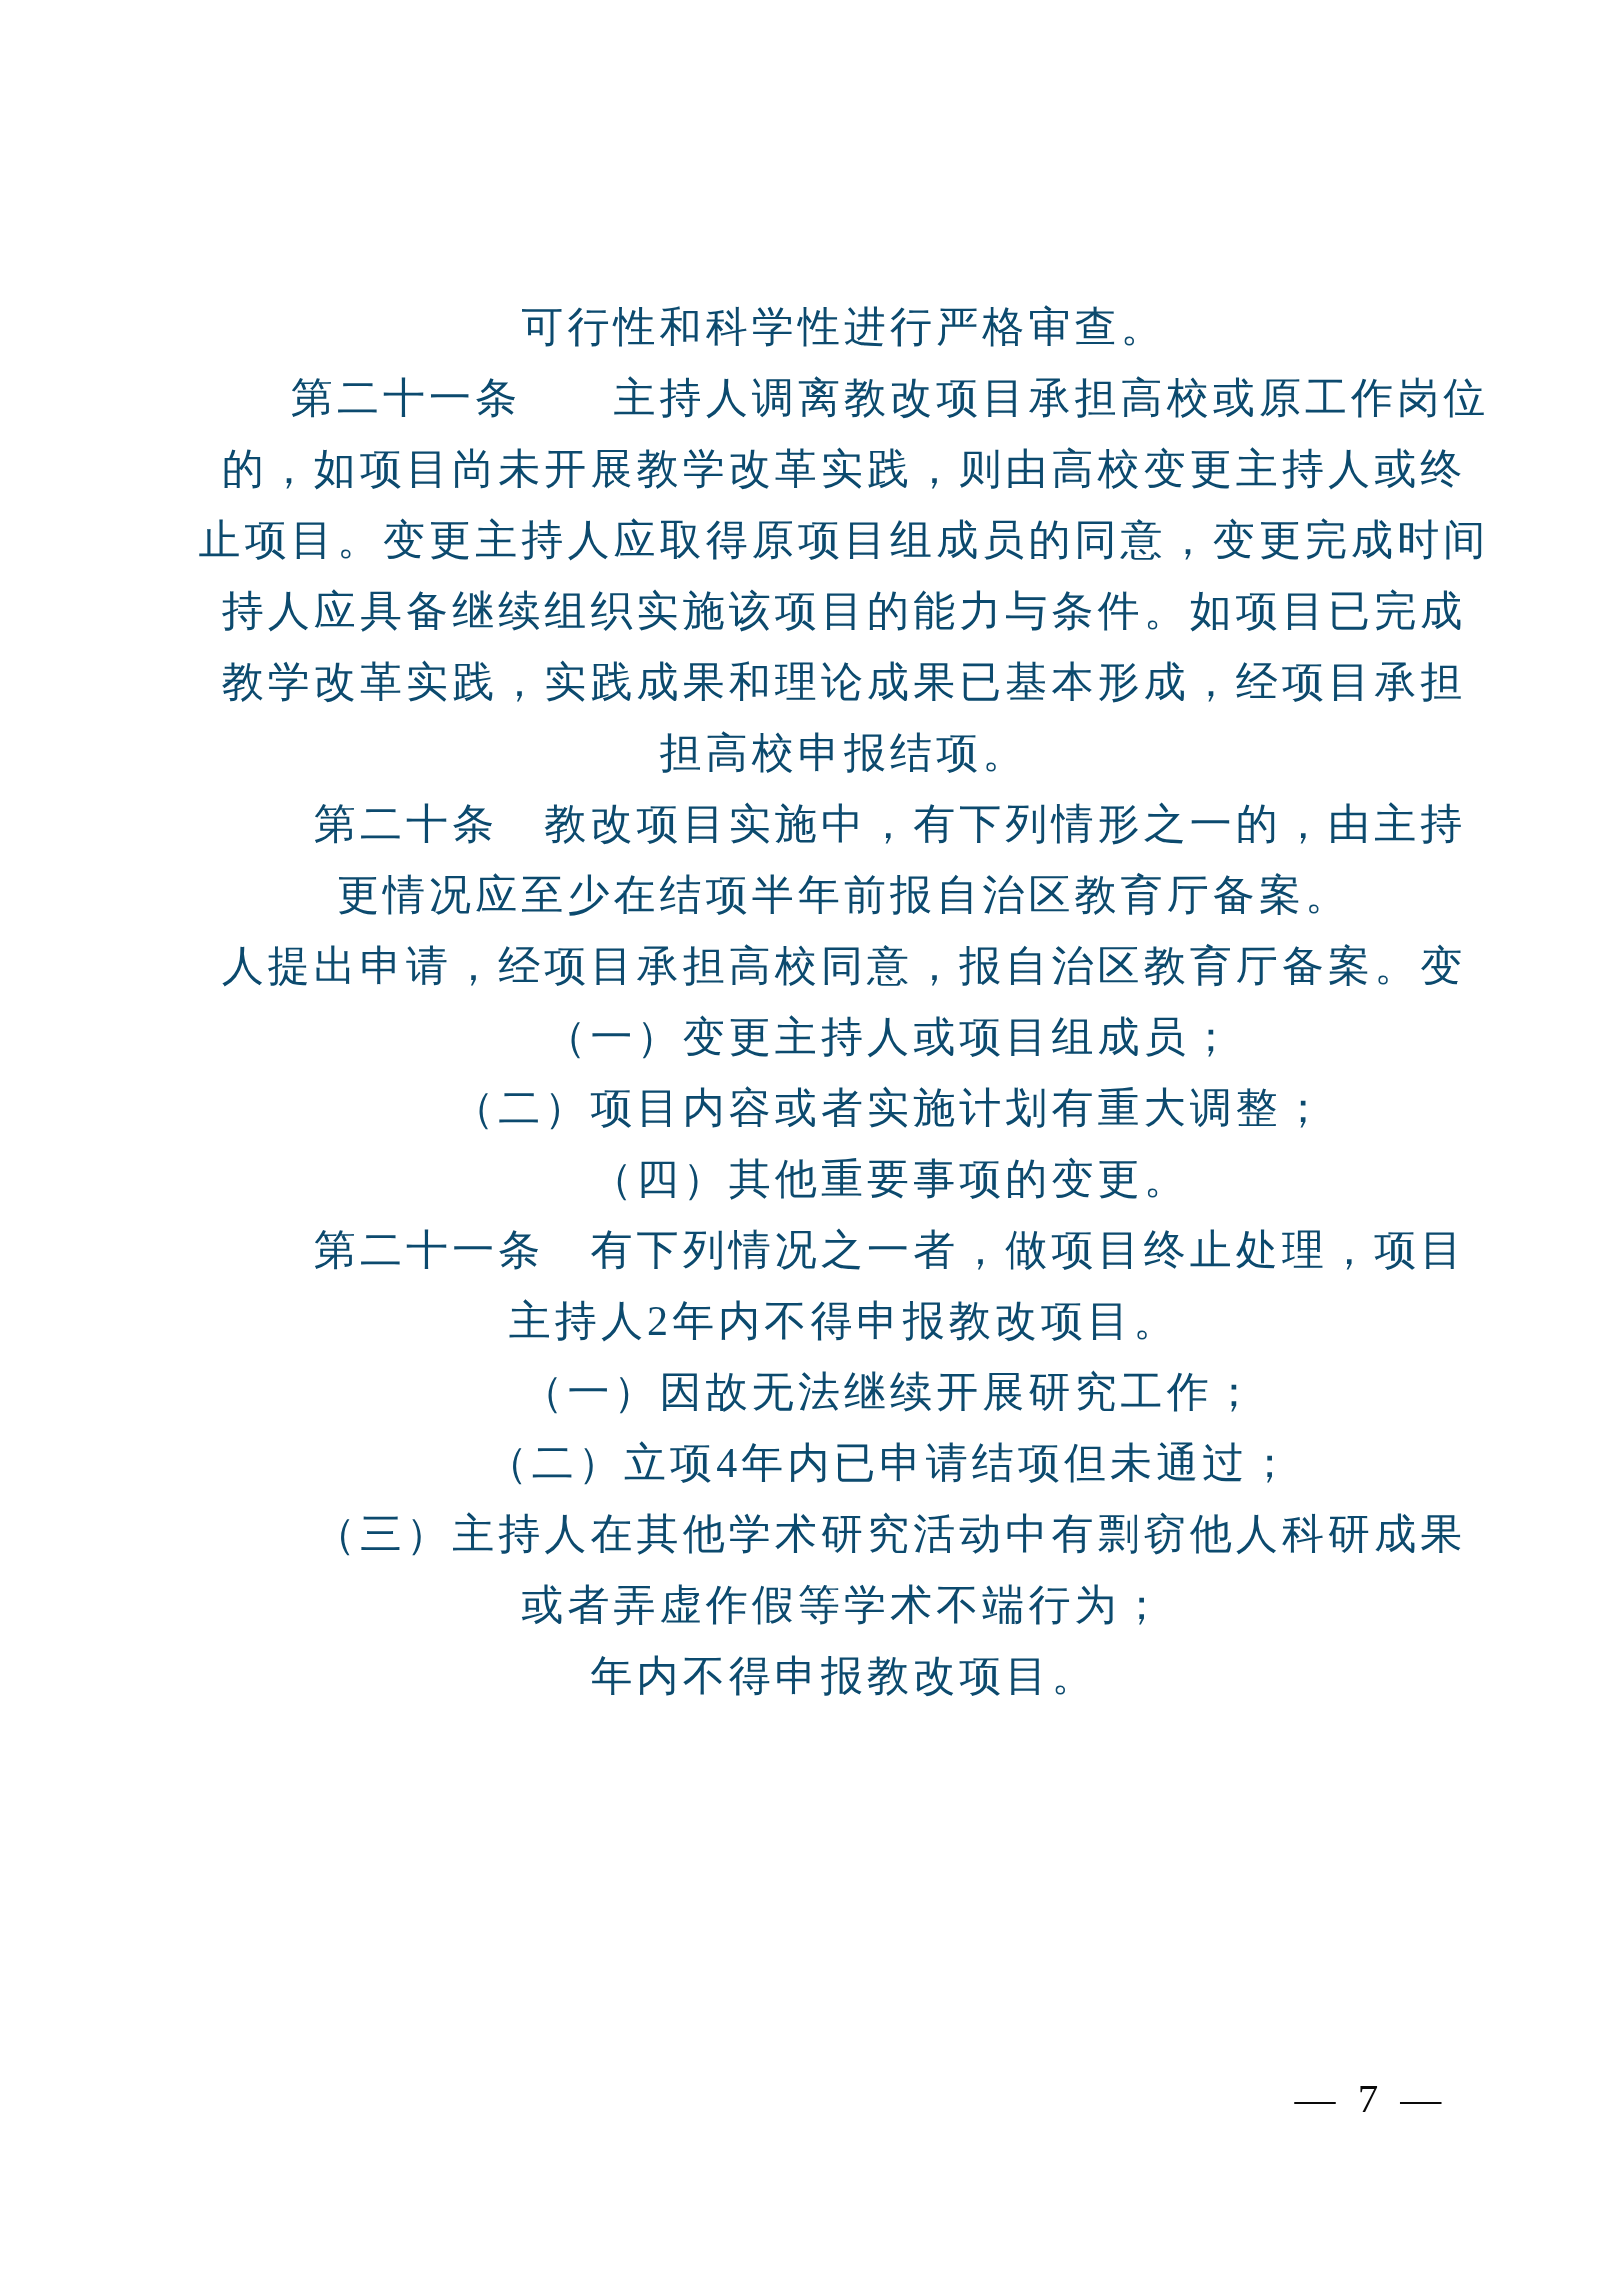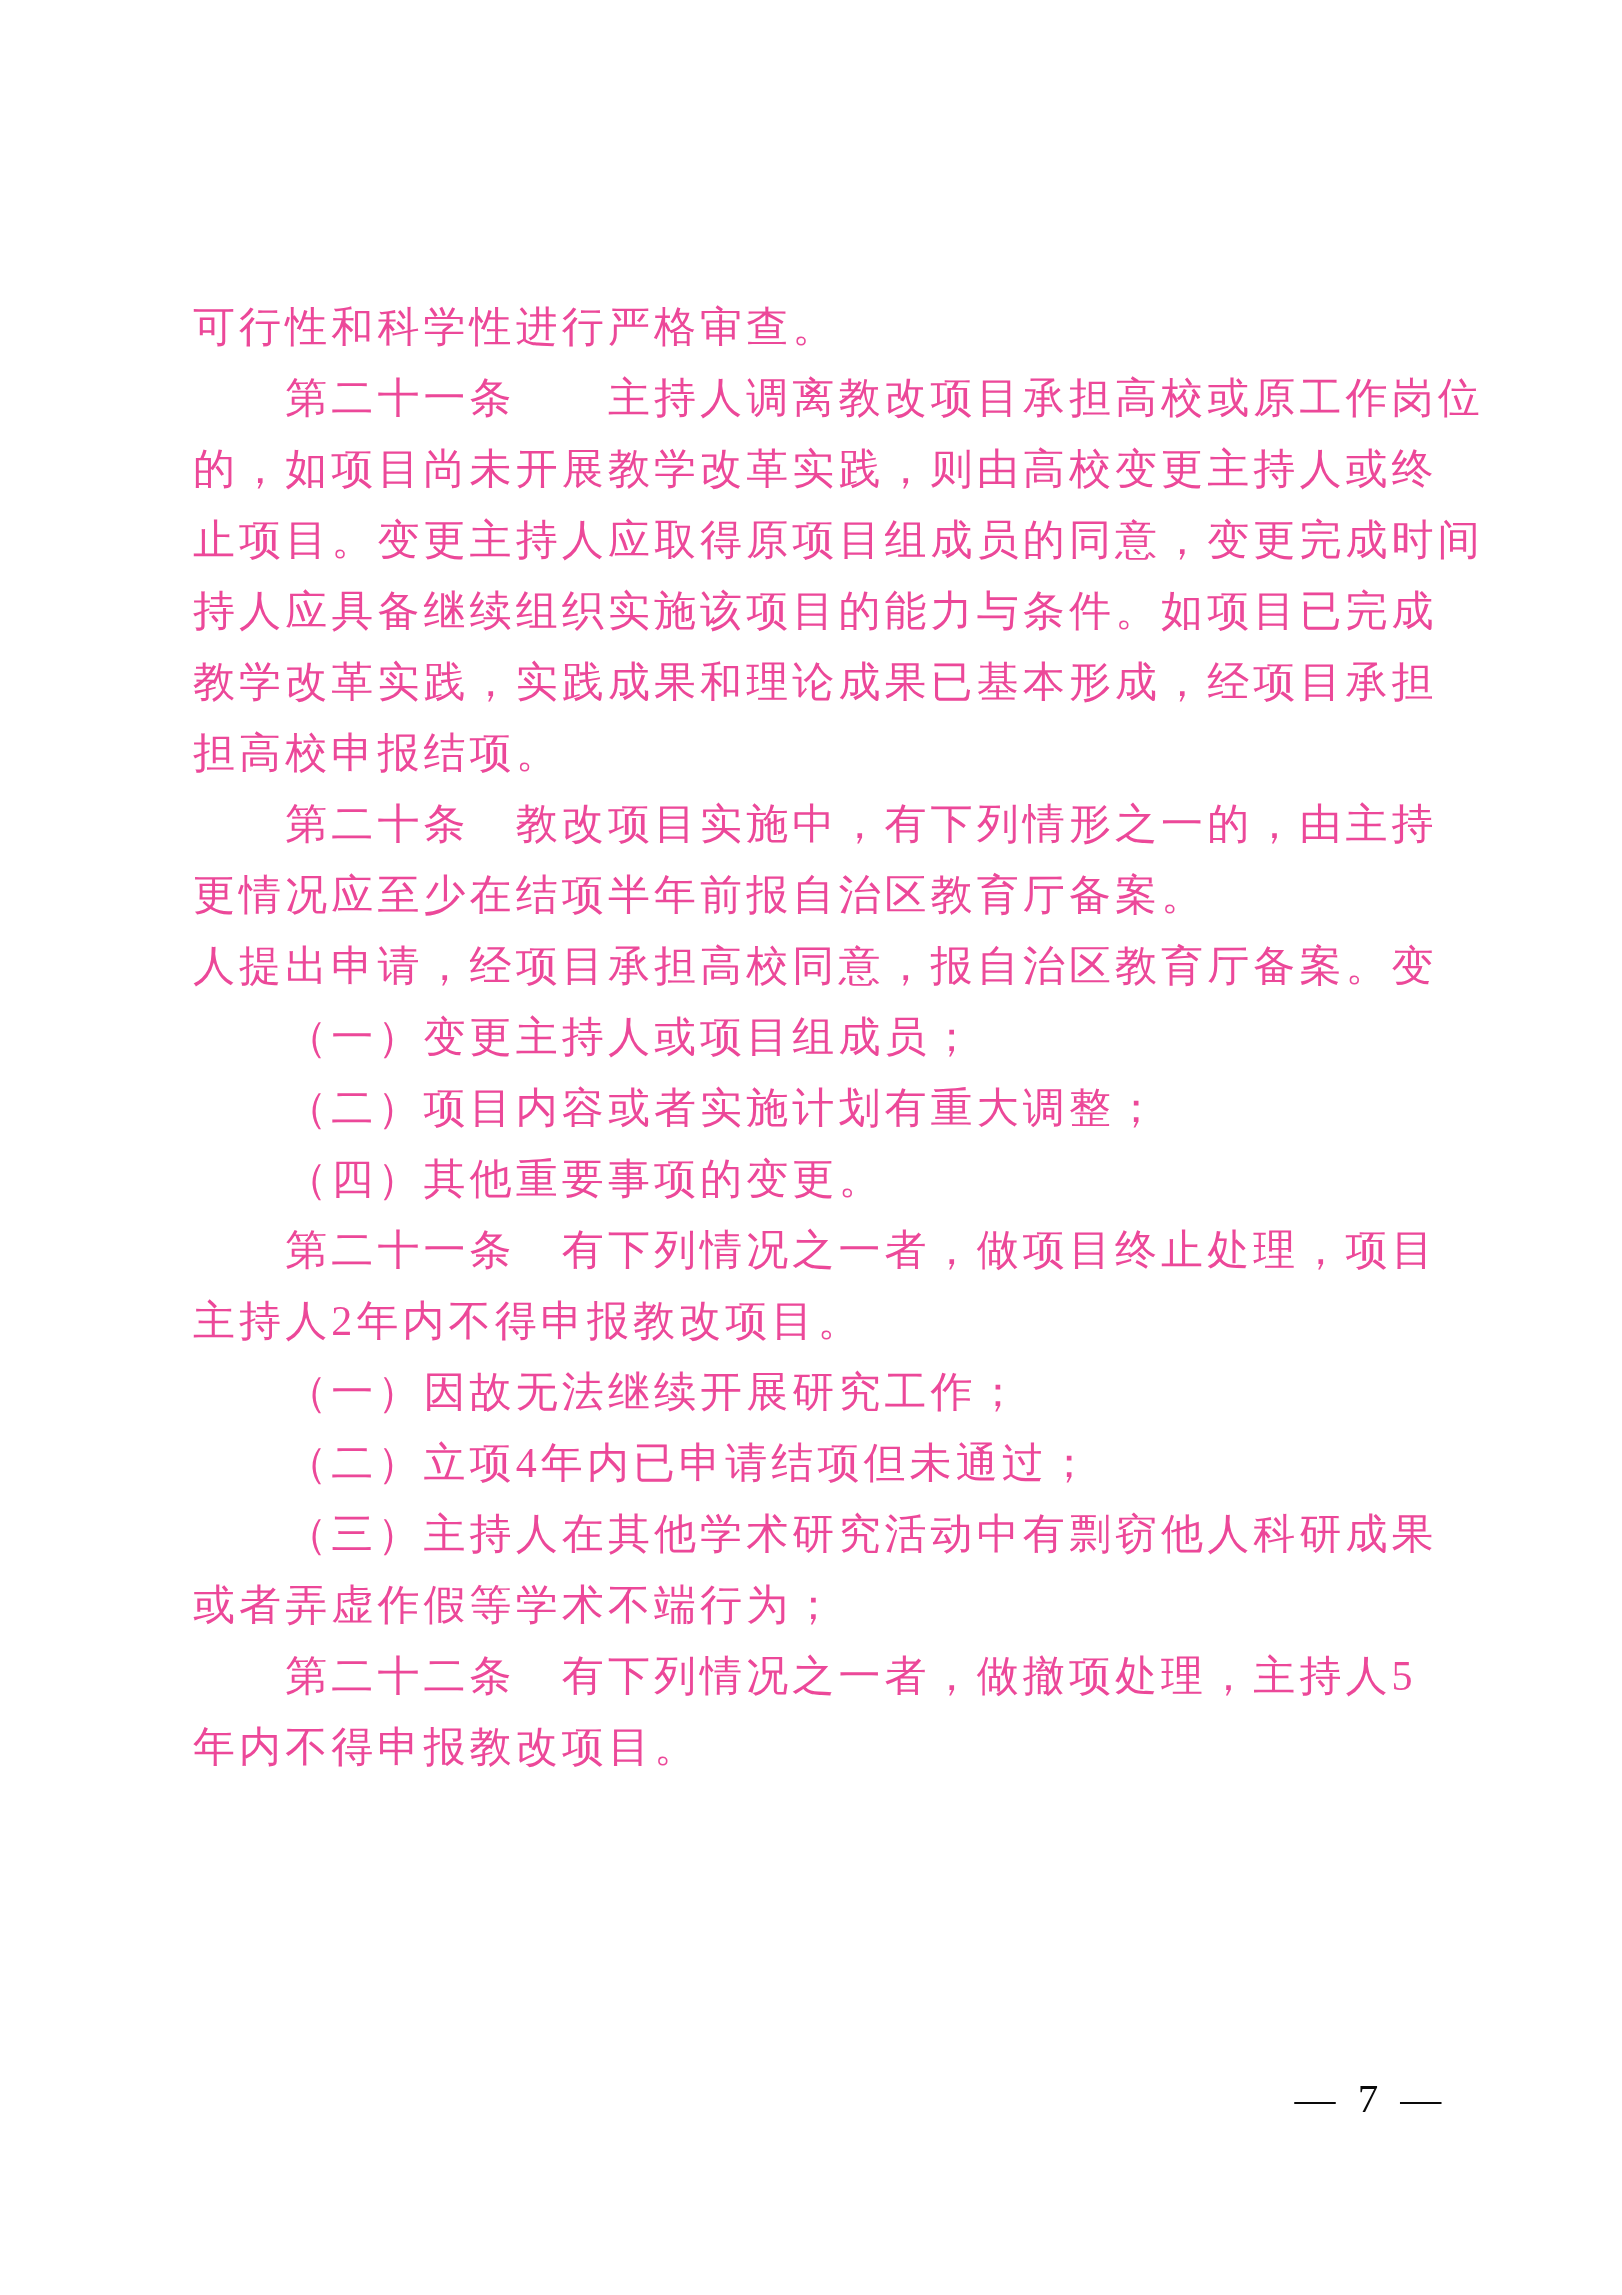--- a/index.html
+++ b/index.html
@@ -20,21 +20,22 @@
     position: absolute;
     left: 193px;
     top: 292px;
     width: 1302px;
   }
   .text-line {
     font-size: 42px;
     line-height: 71px;
     letter-spacing: 4.1px;
     white-space: pre;
-    color: #ec4899;
+    color: #0c4a6e;
+    text-align: center;
   }
   .page-footer {
     position: absolute;
     left: 1230px;
     top: 2026px;
     width: 196px;
     font-size: 41px;
     line-height: 48px;
     letter-spacing: 5.9px;
     white-space: pre;
@@ -60,21 +61,20 @@
     <div class="text-line">人提出申请，经项目承担高校同意，报自治区教育厅备案。变</div>
     <div class="text-line">　　（一）变更主持人或项目组成员；</div>
     <div class="text-line">　　（二）项目内容或者实施计划有重大调整；</div>
     <div class="text-line">　　（四）其他重要事项的变更。</div>
     <div class="text-line">　　第二十一条　有下列情况之一者，做项目终止处理，项目</div>
     <div class="text-line">主持人2年内不得申报教改项目。</div>
     <div class="text-line">　　（一）因故无法继续开展研究工作；</div>
     <div class="text-line">　　（二）立项4年内已申请结项但未通过；</div>
     <div class="text-line">　　（三）主持人在其他学术研究活动中有剽窃他人科研成果</div>
     <div class="text-line">或者弄虚作假等学术不端行为；</div>
-    <div class="text-line">　　第二十二条　有下列情况之一者，做撤项处理，主持人5</div>
     <div class="text-line">年内不得申报教改项目。</div>
   </div>
 
   <div class="page-footer">
     <span>— 7 —</span>
   </div>
 
 </div>
 
 

